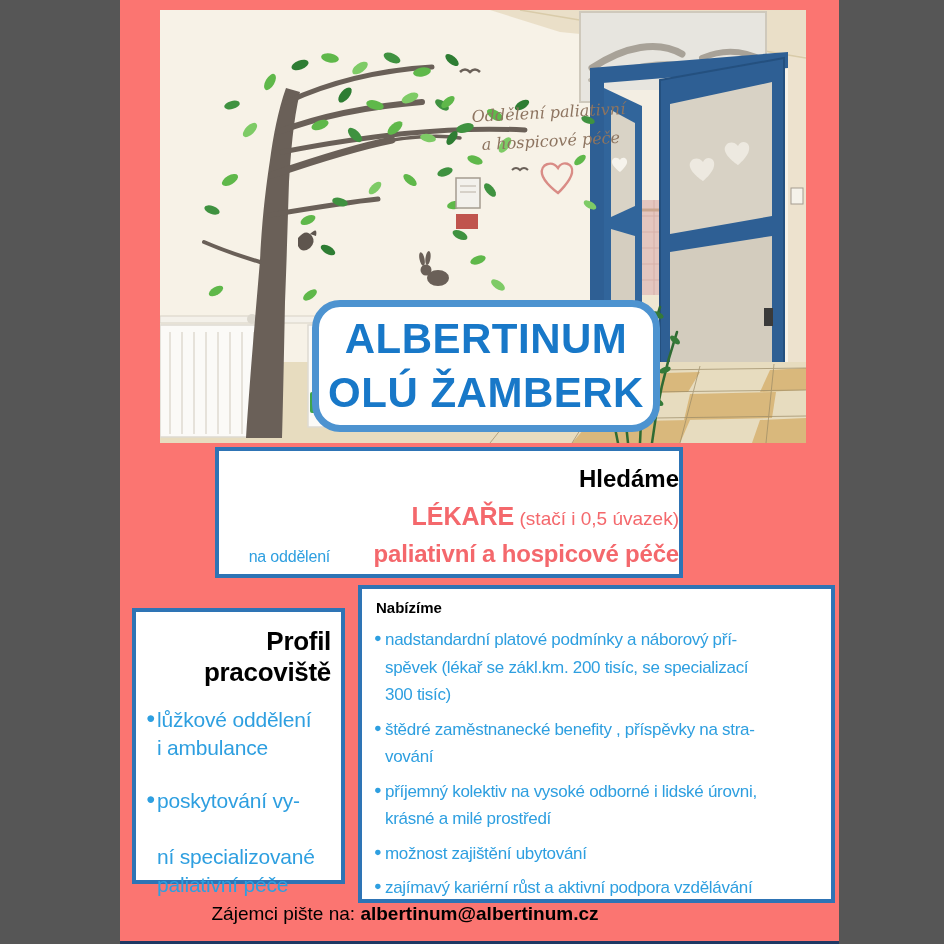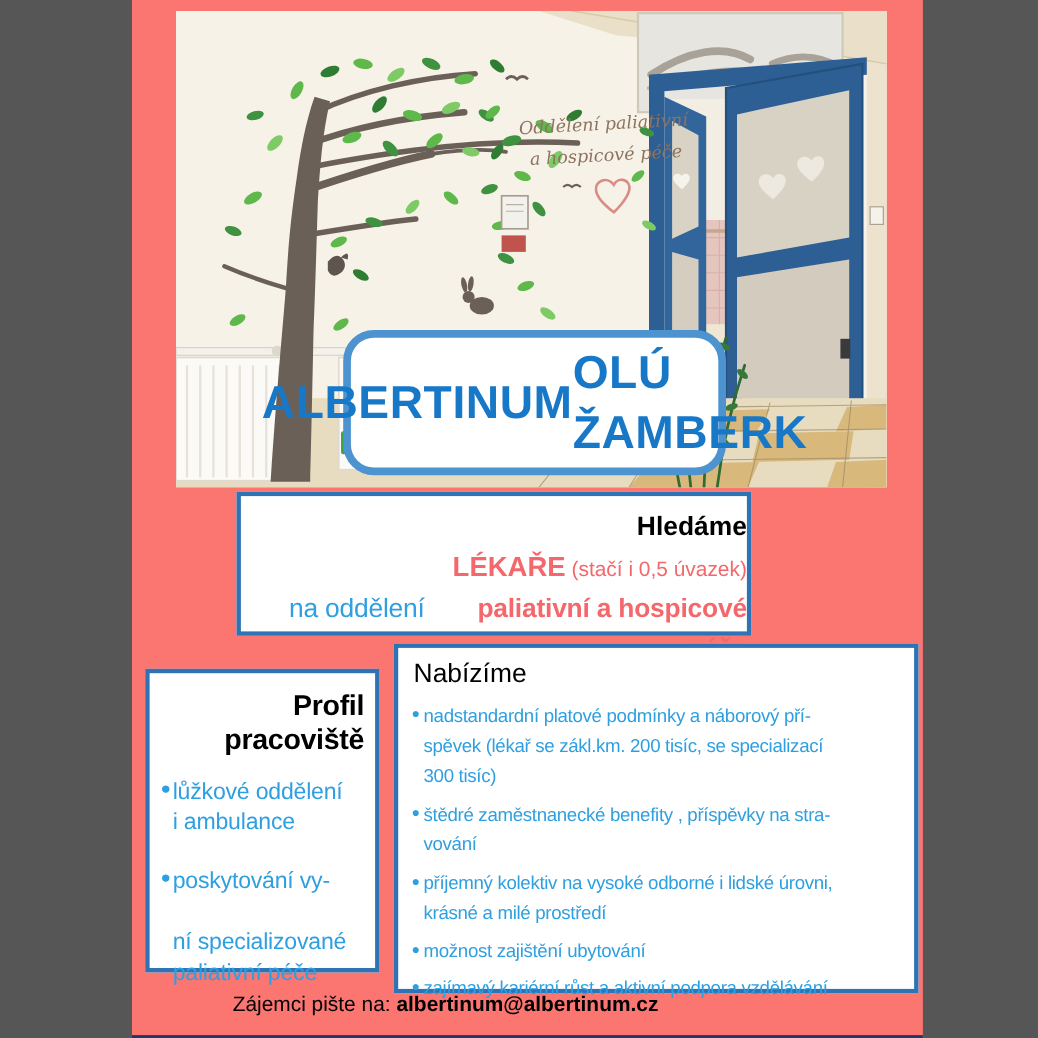--- a/index.html
+++ b/index.html
@@ -8,40 +8,40 @@
   .side-bar{position:absolute;top:0;height:944px;background:#565656;}
   .side-bar.left{left:0;width:120px;}
   .side-bar.right{left:839px;width:105px;}
   .bottom-strip{position:absolute;left:120px;top:941px;width:719px;height:3px;background:#1F3864;}
 
   .photo{position:absolute;left:160px;top:10px;width:646px;height:433px;background:#F7F2E7;}
   .photo svg{display:block;width:100%;height:100%;}
 
   .title-card{position:absolute;left:312px;top:300px;width:348px;height:132px;background:#ffffff;
     border:7px solid #4D93D0;border-radius:28px;box-sizing:border-box;
-    display:flex;align-items:center;justify-content:center;z-index:3;}
+    display:flex;flex-direction:column;align-items:center;justify-content:center;z-index:3;}
   .title-card .tline{color:#1878C8;font-weight:bold;font-size:42px;line-height:1.28;letter-spacing:0.5px;}
 
   .box{position:absolute;background:#ffffff;border:4px solid #2E74B5;box-sizing:border-box;z-index:2;}
   .hledame{left:215px;top:447px;width:468px;height:131px;text-align:right;padding-top:9px;}
   .hl-heading{color:#000;font-weight:bold;font-size:24px;line-height:1.55;}
   .hl-role{line-height:1.55;}
   .hl-role .role{color:#F4686C;font-weight:bold;font-size:25px;}
   .hl-role .note{color:#F4686C;font-size:19px;}
   .hl-dept{line-height:1.5;letter-spacing:-0.2px;}
-  .hl-dept .prefix{color:#2E9FE0;font-size:24px;white-space:pre;}
+  .hl-dept .prefix{color:#2E9FE0;font-size:16px;white-space:pre;}
   .hl-dept .hilite{color:#F4686C;font-weight:bold;font-size:24px;margin-left:35px;}
 
   .profil{left:132px;top:608px;width:213px;height:276px;padding:10px 8px 0 10px;}
   .profil .heading{color:#000;font-weight:bold;font-size:26px;letter-spacing:-0.3px;text-align:right;margin:4px 2px 18px 0;}
   .profil .bullets{color:#2E9FE0;font-size:21px;letter-spacing:-0.2px;line-height:1.32;}
   .profil .bullet{margin-bottom:26px;}
 
   .nabizime{left:358px;top:585px;width:477px;height:318px;padding:8px 4px 0 12px;}
-  .nabizime .heading{color:#000;font-weight:normal;font-size:24px;margin:2px 0 10px 2px;}
+  .nabizime .heading{color:#000;font-weight:bold;font-size:15px;margin:2px 0 10px 2px;}
   .nabizime .bullets{color:#2E9FE0;font-size:17px;letter-spacing:-0.3px;line-height:1.62;}
   .nabizime .bullet{margin-bottom:7px;}
 
   .bullet{display:flex;}
   .bullet .dot{flex:0 0 auto;width:11px;font-size:0.75em;padding-top:2px;}
   .bold{font-weight:normal;}
 
   .footer-line{position:absolute;left:105px;top:903px;width:600px;text-align:center;z-index:2;
     color:#000;font-size:19px;}
   .footer-line .email{font-weight:bold;}

